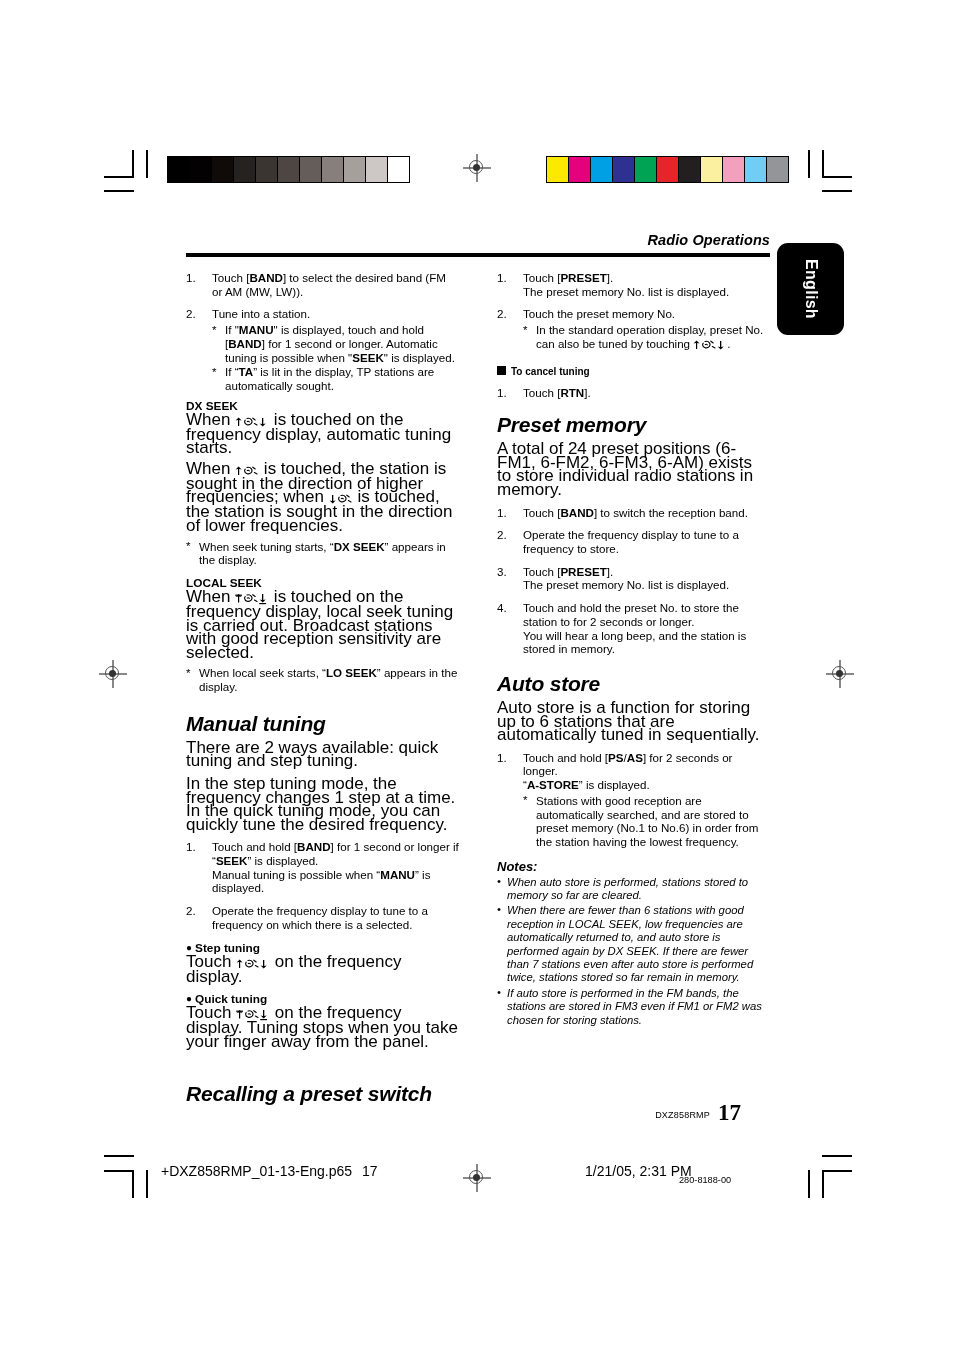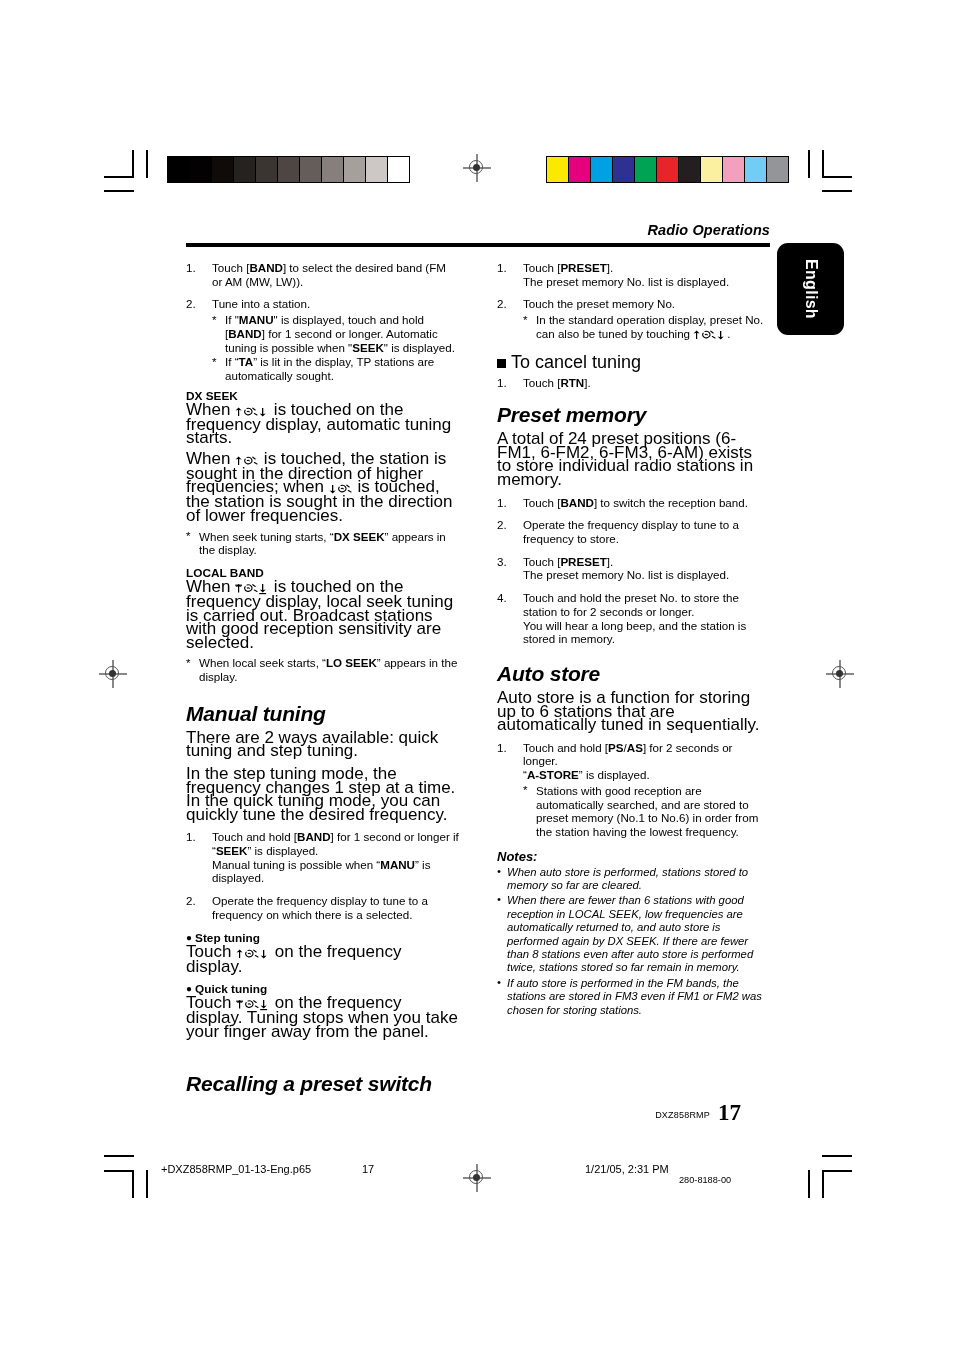--- a/index.html
+++ b/index.html
@@ -23,21 +23,21 @@
     background:#333;border-radius:50%;
   }
   .regmark .vl{position:absolute;left:12.4px;top:-1px;width:1.2px;height:28px;background:#888;}
   .regmark .hl{position:absolute;top:12.4px;left:-1px;height:1.2px;width:28px;background:#888;}
 
   .swatchbar{position:absolute;display:flex;border:1px solid #000;box-sizing:content-box;}
   .swatchbar .sw{width:21px;height:25px;}
   .swatchbar .sw + .sw{border-left:1px solid #000;}
 
   
-  .content{position:absolute;left:186px;top:222px;width:584px;}
+  .content{position:absolute;left:186px;top:232px;width:584px;}
 
   .running-head{
     text-align:right;font-style:italic;font-weight:bold;font-size:14.5px;
     letter-spacing:.1px;margin:0 0 5px 0;
   }
   .head-rule{height:4px;background:#000;margin-bottom:14px;}
 
   .cols{display:flex;gap:0;}
   .col{width:273px;}
   .col.left{margin-right:38px;}
@@ -73,21 +73,21 @@
     margin:0 0 9px 0;
   }
   .star-block .ast{position:absolute;left:0;top:-0.5px;}
 
   .bullet-head{
     font-size:11.8px;font-weight:bold;margin:9px 0 0 0;line-height:14px;
   }
   .bullet-head .dot{font-size:10px;vertical-align:1px;margin-right:3px;}
 
   .sq-head{
-    font-size:18px;font-weight:normal;margin:12px 0 6px 0;line-height:16px;
+    font-size:10px;font-weight:bold;margin:12px 0 6px 0;line-height:16px;
   }
   .sq-head .sq{
     display:inline-block;width:9px;height:9px;background:#000;
     margin-right:5px;vertical-align:0px;
   }
 
   .notes-title{font-size:13px;font-weight:bold;font-style:italic;margin:10px 0 2px 0;}
   ul.notes{list-style:none;margin:0;padding:0;}
   ul.notes > li{
     position:relative;padding-left:10px;font-size:11.3px;line-height:13.4px;
@@ -111,21 +111,21 @@
   
   .model-line{
     position:absolute;left:560px;top:1110px;width:150px;text-align:right;
     font-size:9px;letter-spacing:.2px;
   }
   .page-no{
     position:absolute;left:718px;top:1100px;
     font-size:23px;font-weight:bold;font-family:"Liberation Serif", serif;
   }
   .foot{
-    position:absolute;top:1163px;font-size:11px;white-space:nowrap;
+    position:absolute;top:1163px;font-size:14px;white-space:nowrap;
   }
   .foot.f1{left:161px;}
   .foot.f2{left:362px;}
   .foot.f3{left:585px;}
   .foot.f4{left:679px;top:1175px;font-size:9.2px;}
 
   
   .ticon{display:inline-block;white-space:nowrap;vertical-align:-1px;}
   .ticon svg{vertical-align:-2px;}
 </style>
@@ -252,21 +252,21 @@
                 <path d="M12 1.5c1.8-.6 3.6.2 4.4 1.4.9 1.3.6 2.8-.3 3.8-1 1-2.6 1.4-4 1-1.4-.4-2.4-1.5-2.5-2.8 0-.6.2-1.2.6-1.7M12.3 4.6c.7-.4 1.6-.3 2 .2M17.8 1.2l2.4 1.8M19.4 6.6l2.6 1.4" stroke="#000" stroke-width="1.1" fill="none" stroke-linecap="round"></path>
               </svg></span> is touched, the station is sought in the direction of higher frequencies; when <span class="ticon"><svg width="24" height="11" viewBox="0 0 24 11">
                 <path d="M3 1 L3 7 L0.6 6.5 L3.7 9.6 L6.7 6.5 L4.3 7 L4.3 1 Z" fill="#000"></path>
                 <path d="M12 1.5c1.8-.6 3.6.2 4.4 1.4.9 1.3.6 2.8-.3 3.8-1 1-2.6 1.4-4 1-1.4-.4-2.4-1.5-2.5-2.8 0-.6.2-1.2.6-1.7M12.3 4.6c.7-.4 1.6-.3 2 .2M17.8 1.2l2.4 1.8M19.4 6.6l2.6 1.4" stroke="#000" stroke-width="1.1" fill="none" stroke-linecap="round"></path>
               </svg></span> is touched, the station is sought in the direction of lower frequencies.</div>
         <div class="star-block">
           <span class="ast">*</span>
           <span>When seek tuning starts, “<b>DX SEEK</b>” appears in the display.</span>
         </div>
 
-        <div class="sub-bold">LOCAL BAND</div>
+        <div class="sub-bold">LOCAL SEEK</div>
         <div class="p tight">When <span class="ticon"><svg width="34" height="12" viewBox="0 0 34 12">
                 <path d="M3 9.5 L3 3.5 L0.5 4 L3.6 0.9 L6.6 4 L4.2 3.5 L4.2 9.5 Z" fill="#000"></path>
                 <path d="M0.2 2.2 L7 2.2" stroke="#000" stroke-width="1.2"></path>
                 <path d="M12 2c1.8-.6 3.6.2 4.4 1.4.9 1.3.6 2.8-.3 3.8-1 1-2.6 1.4-4 1-1.4-.4-2.4-1.5-2.5-2.8 0-.6.2-1.2.6-1.7M12.3 5.1c.7-.4 1.6-.3 2 .2M17.8 1.7l2.4 1.8M19.4 7.1l2.6 1.4" stroke="#000" stroke-width="1.1" fill="none" stroke-linecap="round"></path>
                 <path d="M27 1 L27 7 L24.6 6.5 L27.7 9.6 L30.7 6.5 L28.3 7 L28.3 1 Z" fill="#000"></path>
                 <path d="M24.2 10.6 L31.1 10.6" stroke="#000" stroke-width="1.2"></path>
               </svg></span> is touched on the frequency display, local seek tuning is carried out. Broadcast stations with good reception sensitivity are selected.</div>
         <div class="star-block">
           <span class="ast">*</span>
           <span>When local seek starts, “<b>LO SEEK</b>” appears in the display.</span>
@@ -383,21 +383,21 @@
         </ol>
 
         <div class="notes-title">Notes:</div>
         <ul class="notes">
           <li>
             <span class="bd">•</span>
             <span>When auto store is performed, stations stored to memory so far are cleared.</span>
           </li>
           <li>
             <span class="bd">•</span>
-            <span>When there are fewer than 6 stations with good reception in LOCAL SEEK, low frequencies are automatically returned to, and auto store is performed again by DX SEEK. If there are fewer than 8 stations even after auto store is performed twice, stations stored so far remain in memory.</span>
+            <span>When there are fewer than 6 stations with good reception in LOCAL SEEK, low frequencies are automatically returned to, and auto store is performed again by DX SEEK. If there are fewer than 7 stations even after auto store is performed twice, stations stored so far remain in memory.</span>
           </li>
           <li>
             <span class="bd">•</span>
             <span>If auto store is performed in the FM bands, the stations are stored in FM3 even if FM1 or FM2 was chosen for storing stations.</span>
           </li>
         </ul>
 
       </div>
     </div>
   </div>

